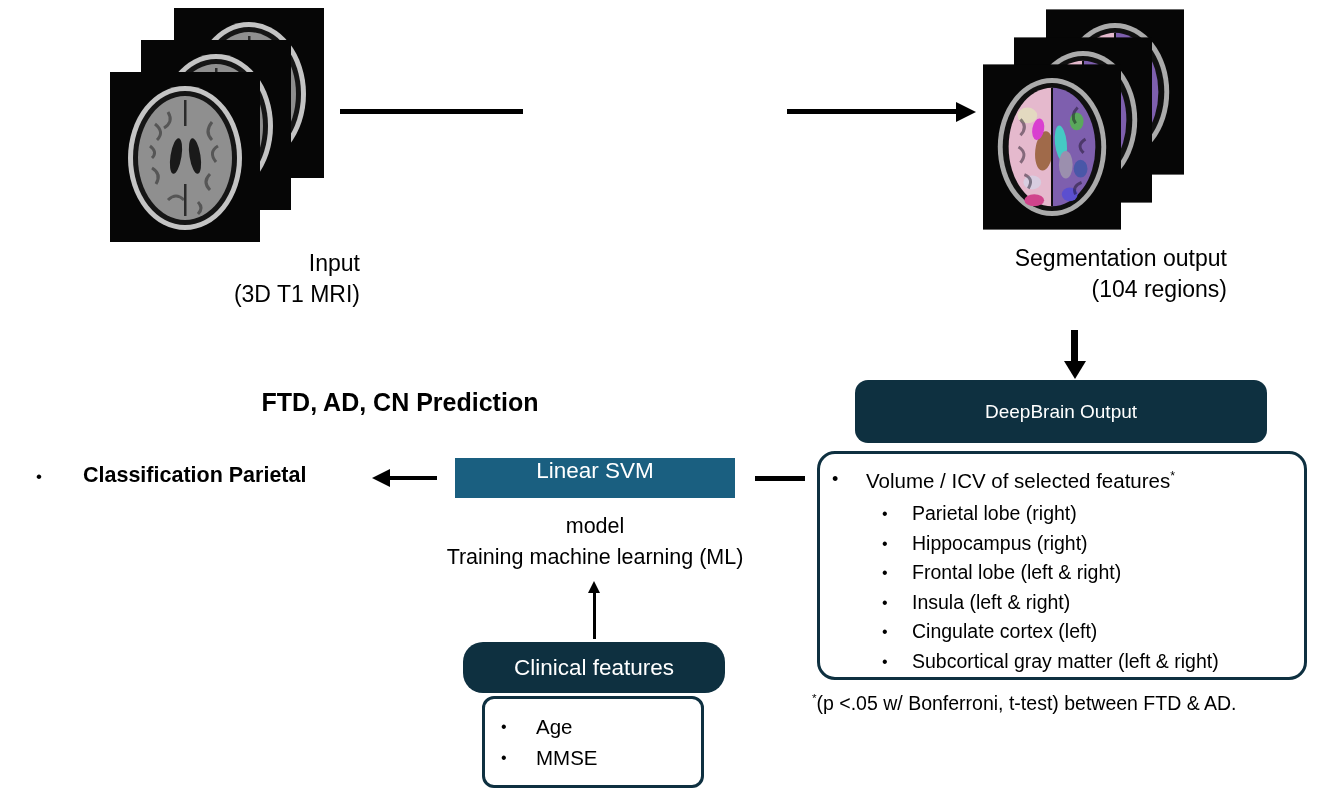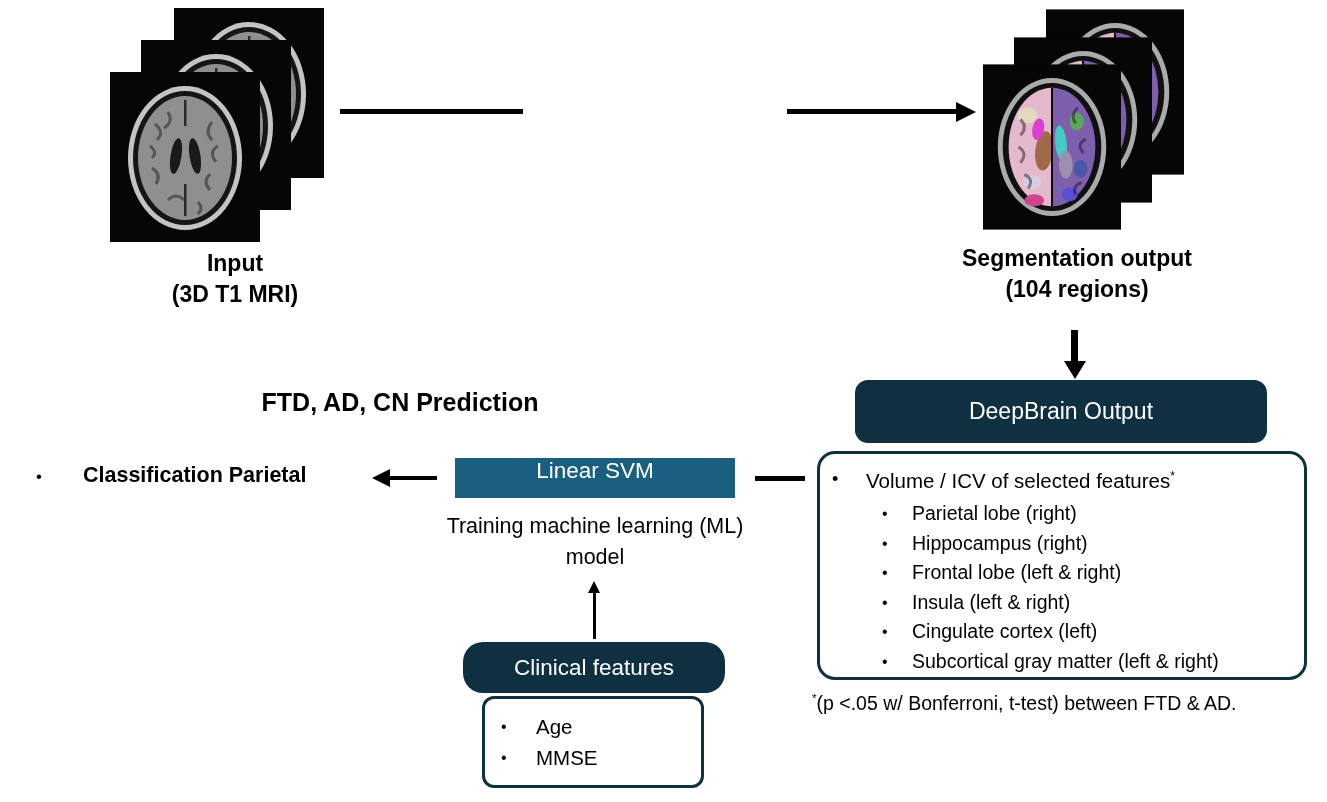--- a/index.html
+++ b/index.html
@@ -7,30 +7,30 @@
   .canvas {
     position:relative; width:1327px; height:802px; background:#ffffff;
     font-family:"Liberation Sans", sans-serif; color:#000; overflow:hidden;
   }
   .abs { position:absolute; }
 
   
   .slice { position:absolute; display:block; }
 
   
-  .caption { text-align:center; font-size:23px; line-height:31px; color:#000;font-weight:bold; }
+  .caption { text-align:right; font-size:23px; line-height:31px; color:#000; }
   .processor-title { text-align:center; font-size:25px; line-height:31px; font-weight:bold; }
   .prediction-title { text-align:center; font-size:25px; font-weight:bold; }
   .training-label { text-align:center; font-size:21.5px; line-height:31px; }
   sup { font-size:60%; }
 
   
   .dark-box {
     background:#0e3040; color:#fff; display:flex; align-items:center; justify-content:center;
-    font-size:23px;
+    font-size:19px;
   }
   .rounded { border-radius:13px; }
   .svm-box {
     background:#1a5f80; color:#fff; display:flex; align-items:flex-start; justify-content:center;
     font-size:22.5px;
   }
   .panel {
     background:#fff; border:3px solid #0e3040; border-radius:18px;
   }
 
@@ -195,22 +195,22 @@
   <div class="head-left" style="left:372px; top:469px"></div>
   <div class="hline" style="left:388px; top:476px; width:49px; height:4px"></div>
 
   <div class="abs svm-box" style="left:455px; top:458px; width:280px; height:40px">
     <span>Linear SVM</span>
   </div>
 
   <div class="hline" style="left:755px; top:476px; width:50px; height:5px"></div>
 
   <div class="abs training-label" style="left:430px; top:511px; width:330px">
+    <div>model</div>
     <div>Training machine learning (ML)</div>
-    <div>model</div>
   </div>
 
   <div class="head-up" style="left:588px; top:581px"></div>
   <div class="vline" style="left:593px; top:592px; width:2.5px; height:47px"></div>
 
   <div class="abs dark-box" style="left:463px; top:642px; width:262px; height:51px; border-radius:20px; font-size:22.5px">
     <span>Clinical features</span>
   </div>
 
   <div class="abs panel" style="left:482px; top:696px; width:222px; height:92px; border-radius:12px">

